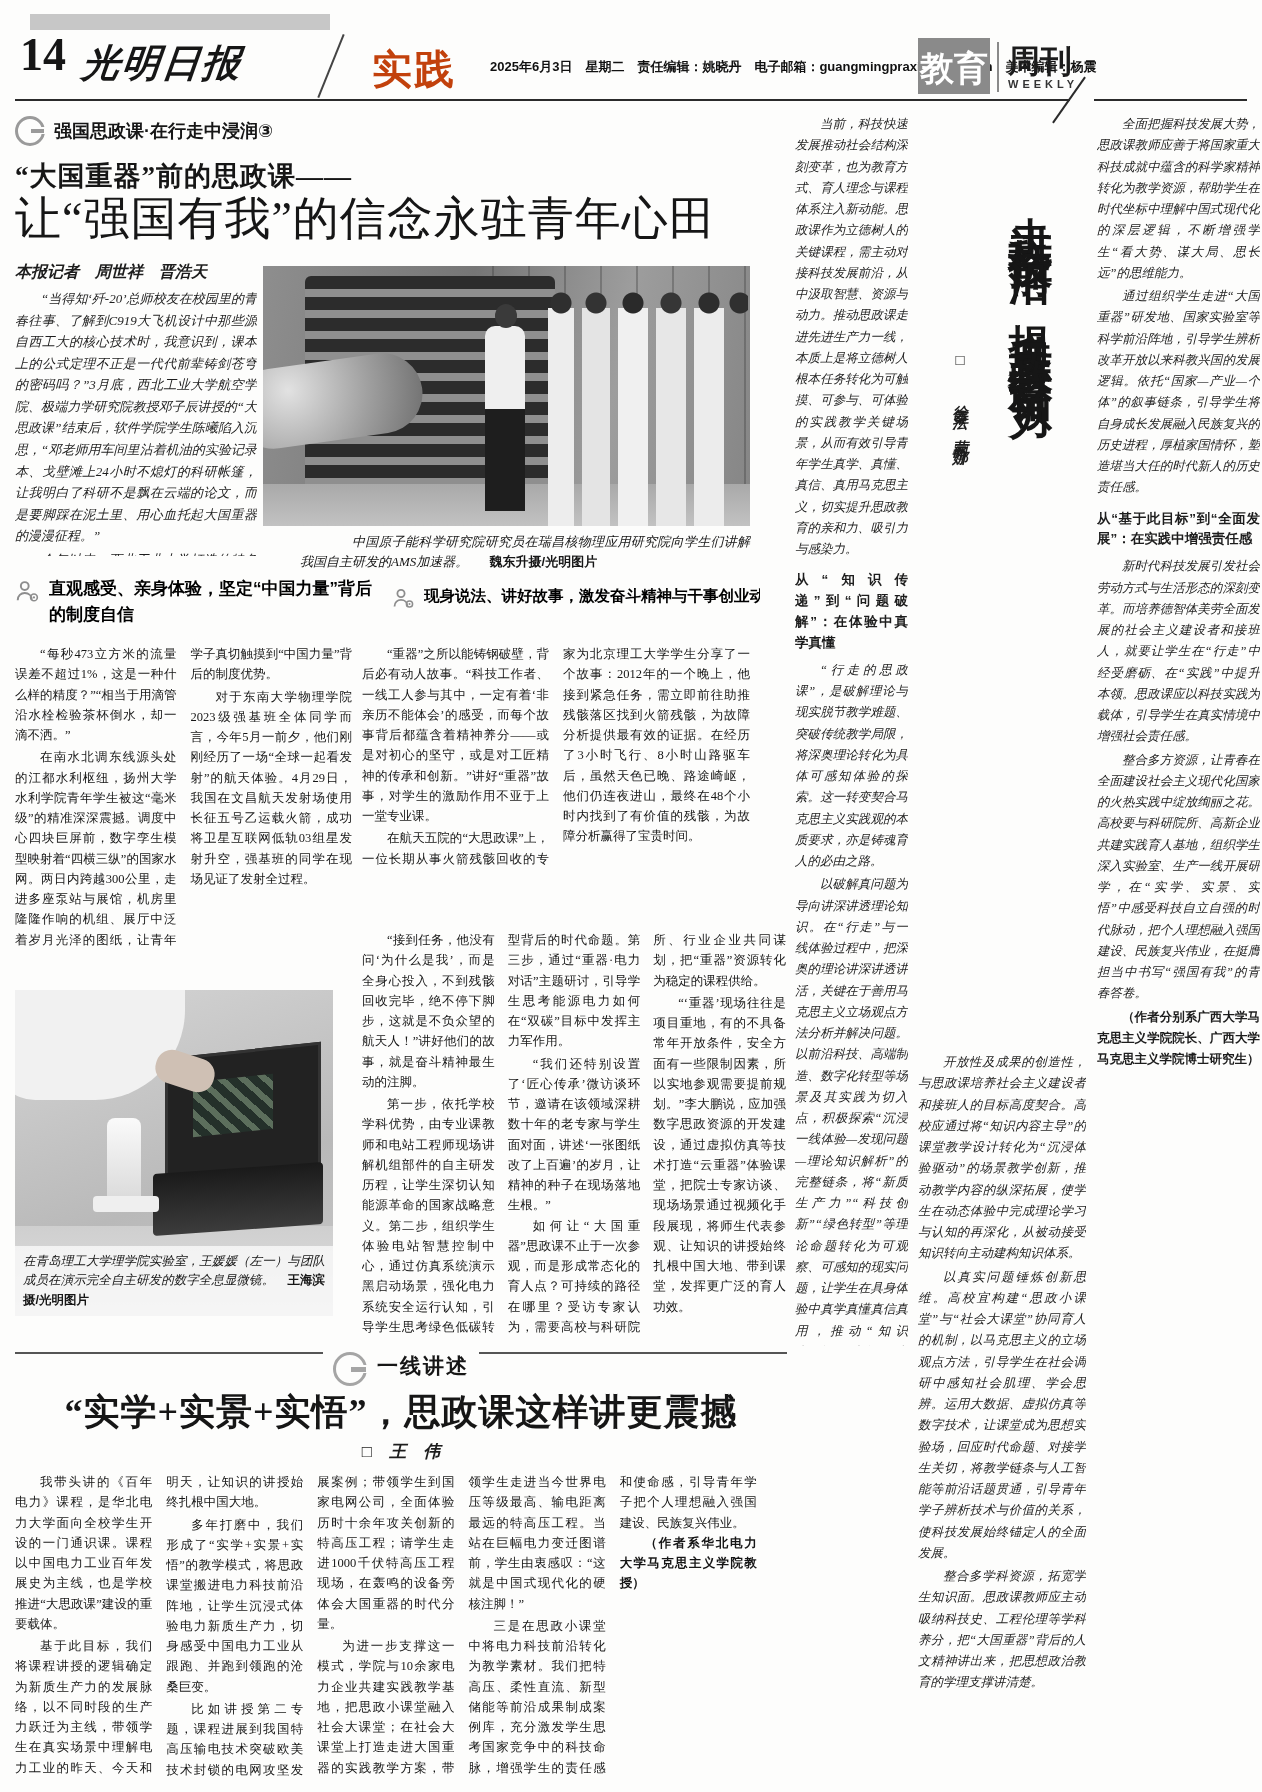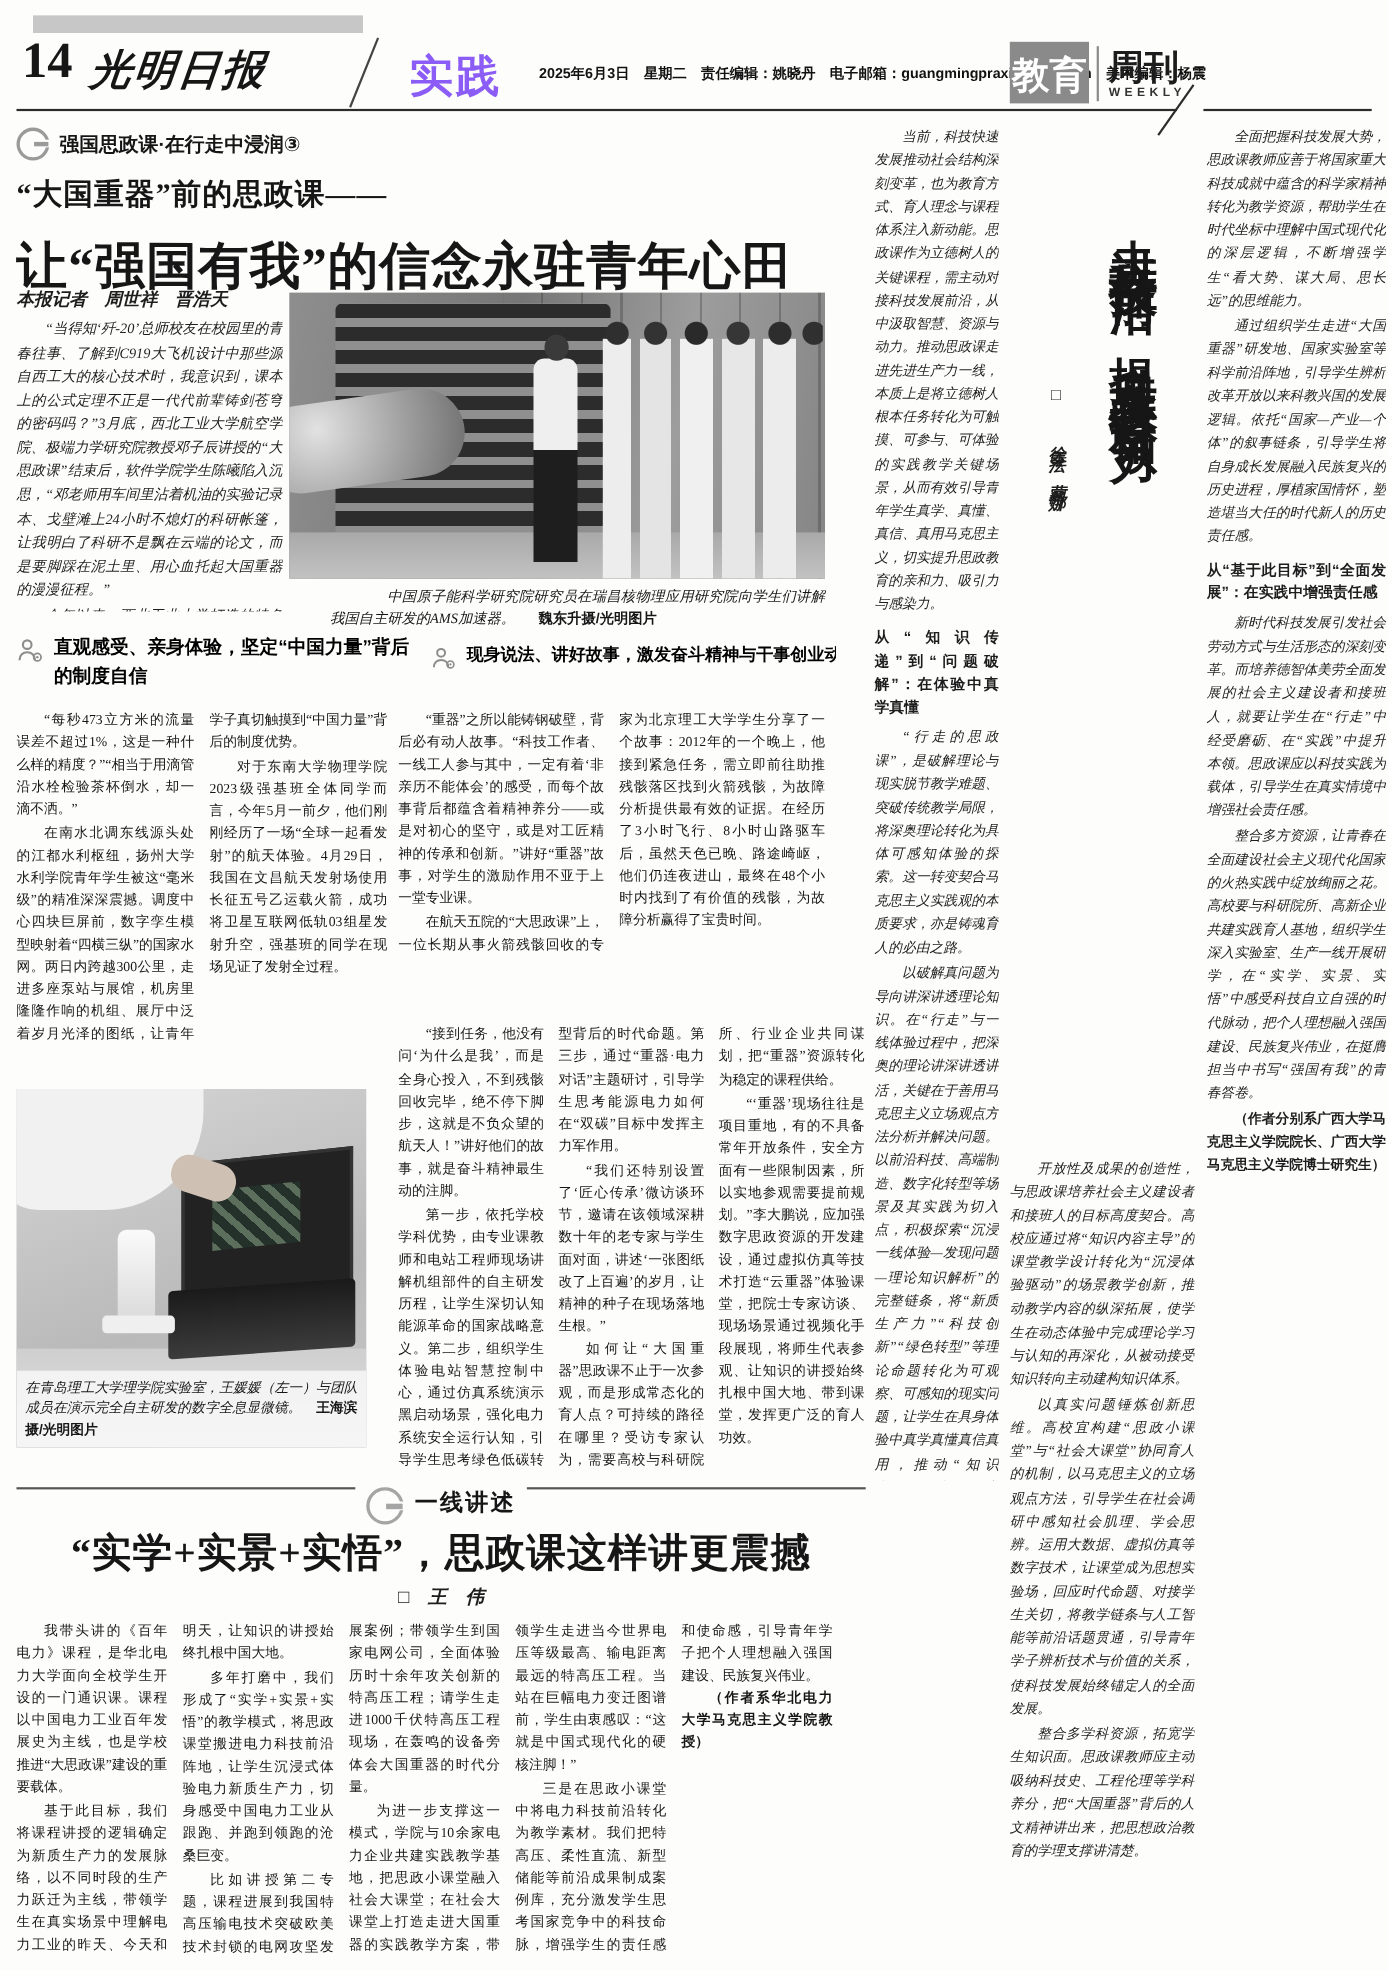--- a/index.html
+++ b/index.html
@@ -31,42 +31,42 @@
 </style>
 </head>
 <body>
 
 <div id="page">
 
   <div class="abs" style="left:30px;top:14px;width:300px;height:16px;background:#c7c7c7;"></div>
   <div class="abs" style="left:20px;top:32px;font-size:46px;font-weight:bold;line-height:1;">14</div>
   <div class="abs" style="left:82px;top:38px;font-size:38px;font-weight:900;font-style:italic;transform:skewX(-6deg);letter-spacing:2px;">光明日报</div>
   <div class="abs" style="left:330px;top:32px;width:2px;height:68px;background:#444;transform:rotate(22deg);"></div>
-  <div class="abs sans" style="left:372px;top:42px;font-size:40px;font-weight:900;color:#8b5cf6;letter-spacing:2px;">实践</div>
+  <div class="abs sans" style="left:372px;top:42px;font-size:40px;font-weight:900;color:#c2410c;letter-spacing:2px;">实践</div>
   <div class="abs sans" style="left:490px;top:58px;font-size:13px;font-weight:bold;color:#111;">2025年6月3日　星期二　责任编辑：姚晓丹　电子邮箱：guangmingpraxis@163.com　美术编辑：杨震</div>
   <div class="abs" style="left:918px;top:38px;width:170px;height:58px;">
     <div class="abs" style="left:0;top:0;width:72px;height:56px;background:#8a8a8a;"></div>
     <div class="abs sans" style="left:2px;top:8px;width:68px;text-align:center;font-size:34px;font-weight:900;color:#fff;">教育</div>
     <div class="abs" style="left:79px;top:4px;width:2px;height:50px;background:#8a8a8a;"></div>
     <div class="abs sans" style="left:90px;top:2px;font-size:32px;font-weight:900;color:#1c1c1c;">周刊</div>
     <div class="abs sans" style="left:90px;top:40px;font-size:11px;font-weight:bold;letter-spacing:4px;color:#333;">WEEKLY</div>
   </div>
   <div class="abs rule" style="left:15px;top:99px;width:1055px;height:2px;"></div>
   <div class="abs" style="left:1068px;top:72px;width:2px;height:56px;background:#2b2b2b;transform:rotate(35deg);"></div>
   <div class="abs rule" style="left:1094px;top:99px;width:153px;height:2px;"></div>
 
   <div class="abs" style="left:15px;top:116px;display:flex;align-items:center;gap:9px;">
     <span class="glogo" style="width:30px;height:30px;">
       <span class="gap" style="right:-4px;top:8px;width:8px;height:7px;"></span>
       <span class="bar" style="right:-2px;top:10px;width:13px;height:4px;"></span>
     </span>
     <span class="sans" style="font-size:18px;font-weight:900;">强国思政课·在行走中浸润③</span>
   </div>
   <div class="abs" style="left:15px;top:158px;font-size:27px;font-weight:bold;letter-spacing:1px;">“大国重器”前的思政课——</div>
-  <div class="abs" style="left:15px;top:211px;width:745px;font-size:46px;font-weight:700;letter-spacing:1px;white-space:nowrap;">让“强国有我”的信念永驻青年心田</div>
+  <div class="abs" style="left:15px;top:188px;width:745px;font-size:46px;font-weight:400;letter-spacing:1px;white-space:nowrap;">让“强国有我”的信念永驻青年心田</div>
   <div class="abs kai" style="left:15px;top:262px;font-size:16px;font-weight:bold;">本报记者　周世祥　晋浩天</div>
 
   <div class="abs bodytxt kai overflowclip" style="left:15px;top:288px;width:242px;height:268px;font-size:13px;line-height:1.66;">
       <p>“当得知‘歼-20’总师校友在校园里的青春往事、了解到C919大飞机设计中那些源自西工大的核心技术时，我意识到，课本上的公式定理不正是一代代前辈铸剑苍穹的密码吗？”3月底，西北工业大学航空学院、极端力学研究院教授邓子辰讲授的“大思政课”结束后，软件学院学生陈曦陷入沉思，“邓老师用车间里沾着机油的实验记录本、戈壁滩上24小时不熄灯的科研帐篷，让我明白了科研不是飘在云端的论文，而是要脚踩在泥土里、用心血托起大国重器的漫漫征程。”</p>
       <p>今年以来，西北工业大学打造的特色思政选修课《大国三航》让学生们耳目一新。航空、航天、航海及相关领域的发展历程、现状与未来趋势在各学院科研一线名师的深情讲述中鲜活地呈现在学子面前。</p>
     </div>
 
   <div class="ph" style="left:263px;top:266px;width:487px;height:260px;background:linear-gradient(100deg,#8e8e8e,#767676 40%,#9d9d9d 70%,#858585);">
     <div class="abs" style="left:40%;top:0;width:60%;height:100%;background:repeating-linear-gradient(90deg,transparent 0 34px,rgba(60,60,60,.35) 34px 36px);"></div>
     <div class="abs" style="left:42px;top:10px;width:250px;height:215px;background:repeating-linear-gradient(180deg,#2c2c2c 0 13px,#8f8f8f 13px 21px);border-radius:6px;"></div>

